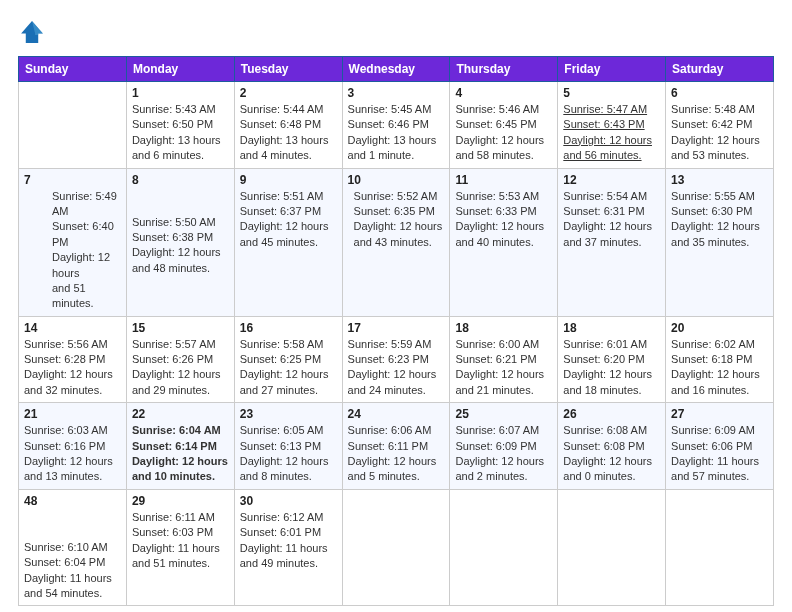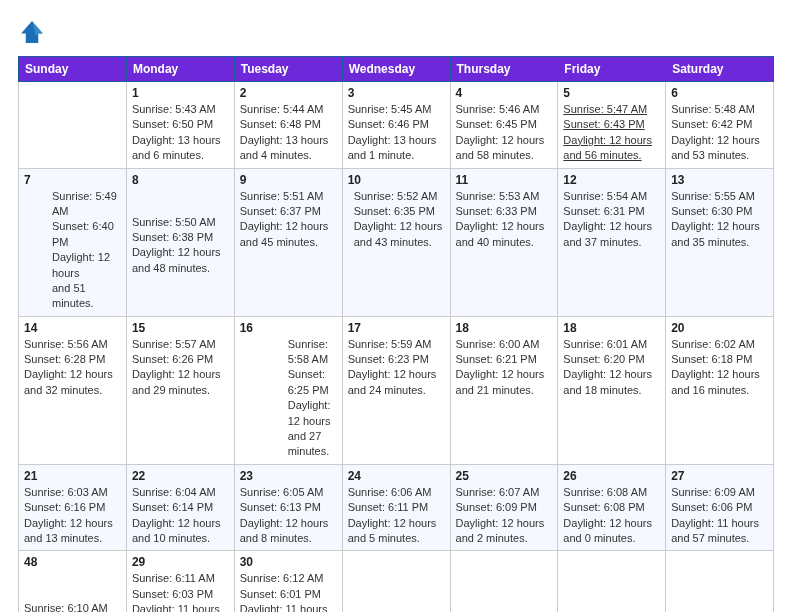--- a/index.html
+++ b/index.html
@@ -232,21 +232,21 @@
           </td>
           <td>
             <span class="day-num">15</span>
             <div class="day-info" style="white-space: pre-line;">Sunrise: 5:57 AM
 Sunset: 6:26 PM
 Daylight: 12 hours
 and 29 minutes.</div>
           </td>
           <td>
             <span class="day-num">16</span>
-            <div class="day-info" style="white-space: pre-line; margin-left: 48px;">Sunrise: 5:58 AM
+            <div class="day-info" style="white-space: pre-line;">Sunrise: 5:58 AM
 Sunset: 6:25 PM
 Daylight: 12 hours
 and 27 minutes.</div>
           </td>
           <td>
             <span class="day-num">17</span>
             <div class="day-info" style="white-space: pre-line;">Sunrise: 5:59 AM
 Sunset: 6:23 PM
 Daylight: 12 hours
 and 24 minutes.</div>
@@ -276,21 +276,21 @@
         <tr>
           <td>
             <span class="day-num">21</span>
             <div class="day-info" style="white-space: pre-line;">Sunrise: 6:03 AM
 Sunset: 6:16 PM
 Daylight: 12 hours
 and 13 minutes.</div>
           </td>
           <td>
             <span class="day-num">22</span>
-            <div class="day-info" style="white-space: pre-line;">Sunrise: 6:04 AM
+            <div class="day-info" style="white-space: pre-line; font-weight: bold;">Sunrise: 6:04 AM
 Sunset: 6:14 PM
 Daylight: 12 hours
 and 10 minutes.</div>
           </td>
           <td>
             <span class="day-num">23</span>
             <div class="day-info" style="white-space: pre-line;">Sunrise: 6:05 AM
 Sunset: 6:13 PM
 Daylight: 12 hours
 and 8 minutes.</div>

